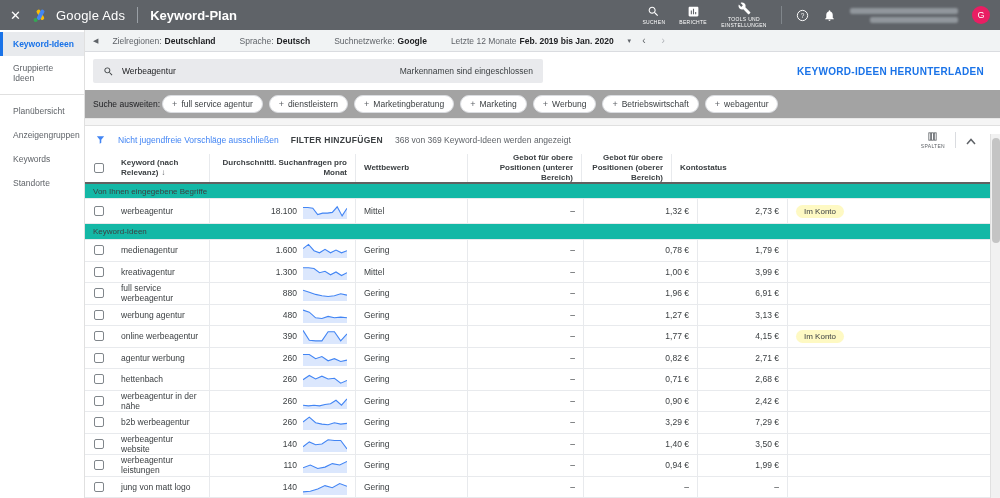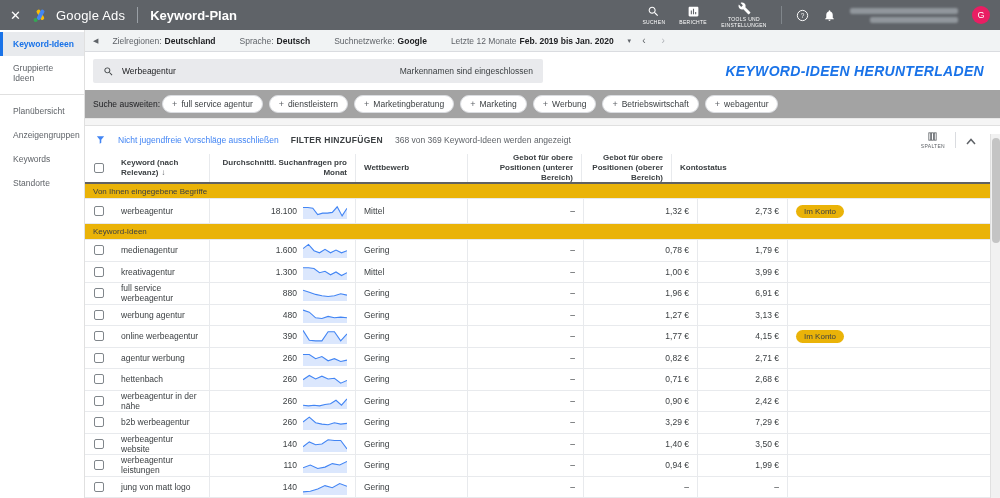--- a/index.html
+++ b/index.html
@@ -46,22 +46,22 @@
   .chev.dim { color:#b0b3b8; }
 
   
   .search-sec { height:38px; display:flex; align-items:center; padding:0 8px; background:#fff; }
   .search-box { width:450px; height:24px; background:#e9eaed; border-radius:2px;
     display:flex; align-items:center; padding:0 10px; gap:8px; }
   .search-box svg { width:11px; height:11px; fill:#3c4043; flex:none; }
   .search-input { border:none; background:transparent; outline:none; font-size:8.5px;
     color:#202124; flex:1; font-family:"Liberation Sans",sans-serif; }
   .brand-note { font-size:8.5px; color:#3c4043; cursor:pointer; }
-  .download-link { margin-left:auto; color:#1a73e8; font-size:14px; font-weight:700;
-    letter-spacing:.3px; cursor:pointer; padding-right:8px;font-style:italic; }
+  .download-link { margin-left:auto; color:#1a73e8; font-size:10px; font-weight:700;
+    letter-spacing:.3px; cursor:pointer; padding-right:8px; }
 
   
   .chips-row { height:28px; display:flex; align-items:center; padding:0 8px; background:#a3a3a3; }
   .chips-label { font-size:8.5px; color:#202124; margin-right:2px; }
   .chip { display:flex; align-items:center; gap:4px; border:1px solid #dadce0; border-radius:12px;
     padding:3px 9px; font-size:8.5px; color:#3c4043; cursor:pointer; background:#fff; white-space:nowrap; }
   .chip .plus { color:#5f6368; font-size:9px; }
   .gap-band { height:8px; background:#f5f5f5; border-top:1px solid #e8e8e8; border-bottom:1px solid #e0e0e0; }
 
   
@@ -89,22 +89,22 @@
   .c-kw { width:97px; flex:none; border-right:1px solid #e8eaed; align-self:stretch; display:flex; align-items:center; }
   .c-search { width:146px; flex:none; display:flex; align-items:center; border-right:1px solid #e8eaed; align-self:stretch; }
   .c-search .num { flex:1; text-align:right; padding-right:6px; }
   .spark { width:44px; height:16px; flex:none; }
   .c-comp { width:112px; flex:none; border-right:1px solid #e8eaed; align-self:stretch; display:flex; align-items:center; }
   .c-impr { width:116px; flex:none; text-align:right; border-right:1px solid #e8eaed; align-self:stretch; display:flex; align-items:center; justify-content:flex-end; }
   .c-low { width:114px; flex:none; text-align:right; border-right:1px solid #e8eaed; align-self:stretch; display:flex; align-items:center; justify-content:flex-end; }
   .c-high { width:90px; flex:none; text-align:right; border-right:1px solid #e8eaed; align-self:stretch; display:flex; align-items:center; justify-content:flex-end; }
   .c-status { flex:1; display:flex; align-items:center; }
   .th .sort { color:#5f6368; font-weight:400; margin-left:3px; }
-  .sec-row { background:#eab308; font-size:8px; color:#3c4043; padding:0 8px; display:flex; align-items:center; border-bottom:1px solid #e8eaed; }
-  .badge { background:#eab308; border-radius:9px; padding:2px 8px; font-size:8px; color:#3c4043; }
+  .sec-row { background:#14b8a6; font-size:8px; color:#3c4043; padding:0 8px; display:flex; align-items:center; border-bottom:1px solid #e8eaed; }
+  .badge { background:#fef9c3; border-radius:9px; padding:2px 8px; font-size:8px; color:#3c4043; }
 
   
   .vscroll { position:absolute; right:0; top:104px; bottom:0; width:10px; background:#f1f1f1; border-left:1px solid #e0e0e0; }
   .vthumb { position:absolute; top:4px; left:1px; width:8px; height:105px; background:#c4c4c4; border-radius:4px; cursor:pointer; }
 </style>
 </head>
 <body>
 
 <div class="appbar">
   <span class="close-x">✕</span>

